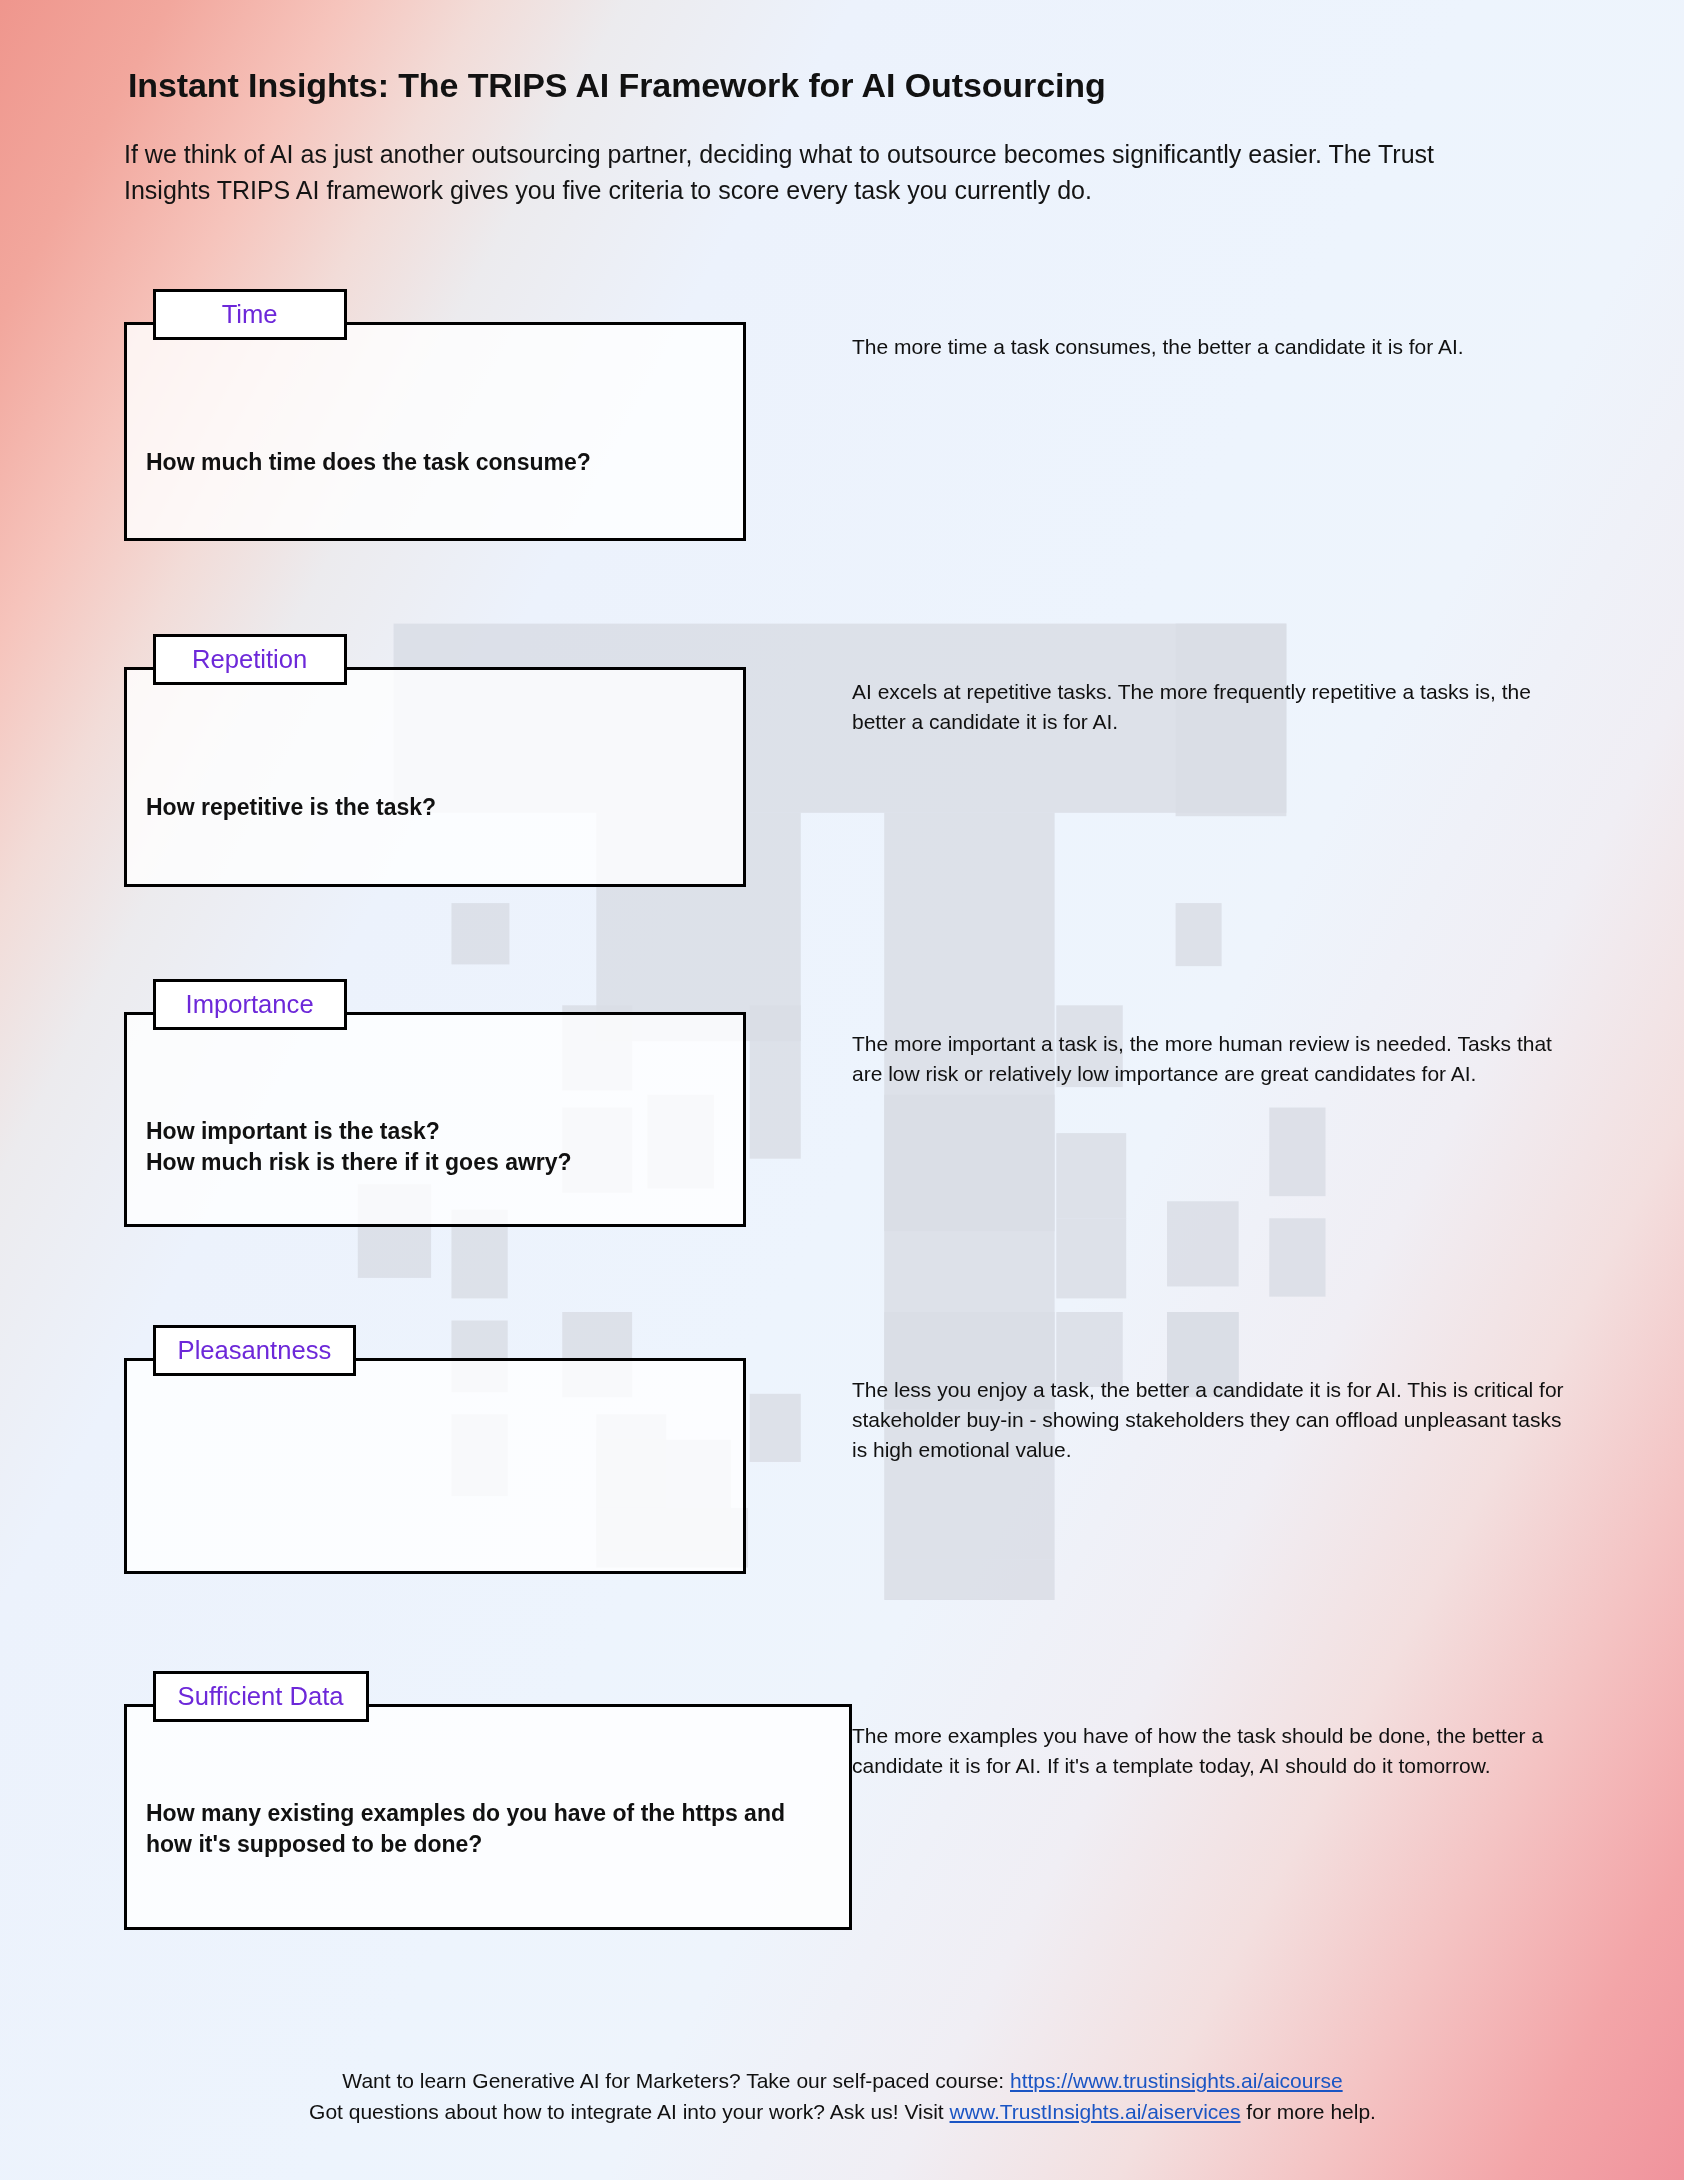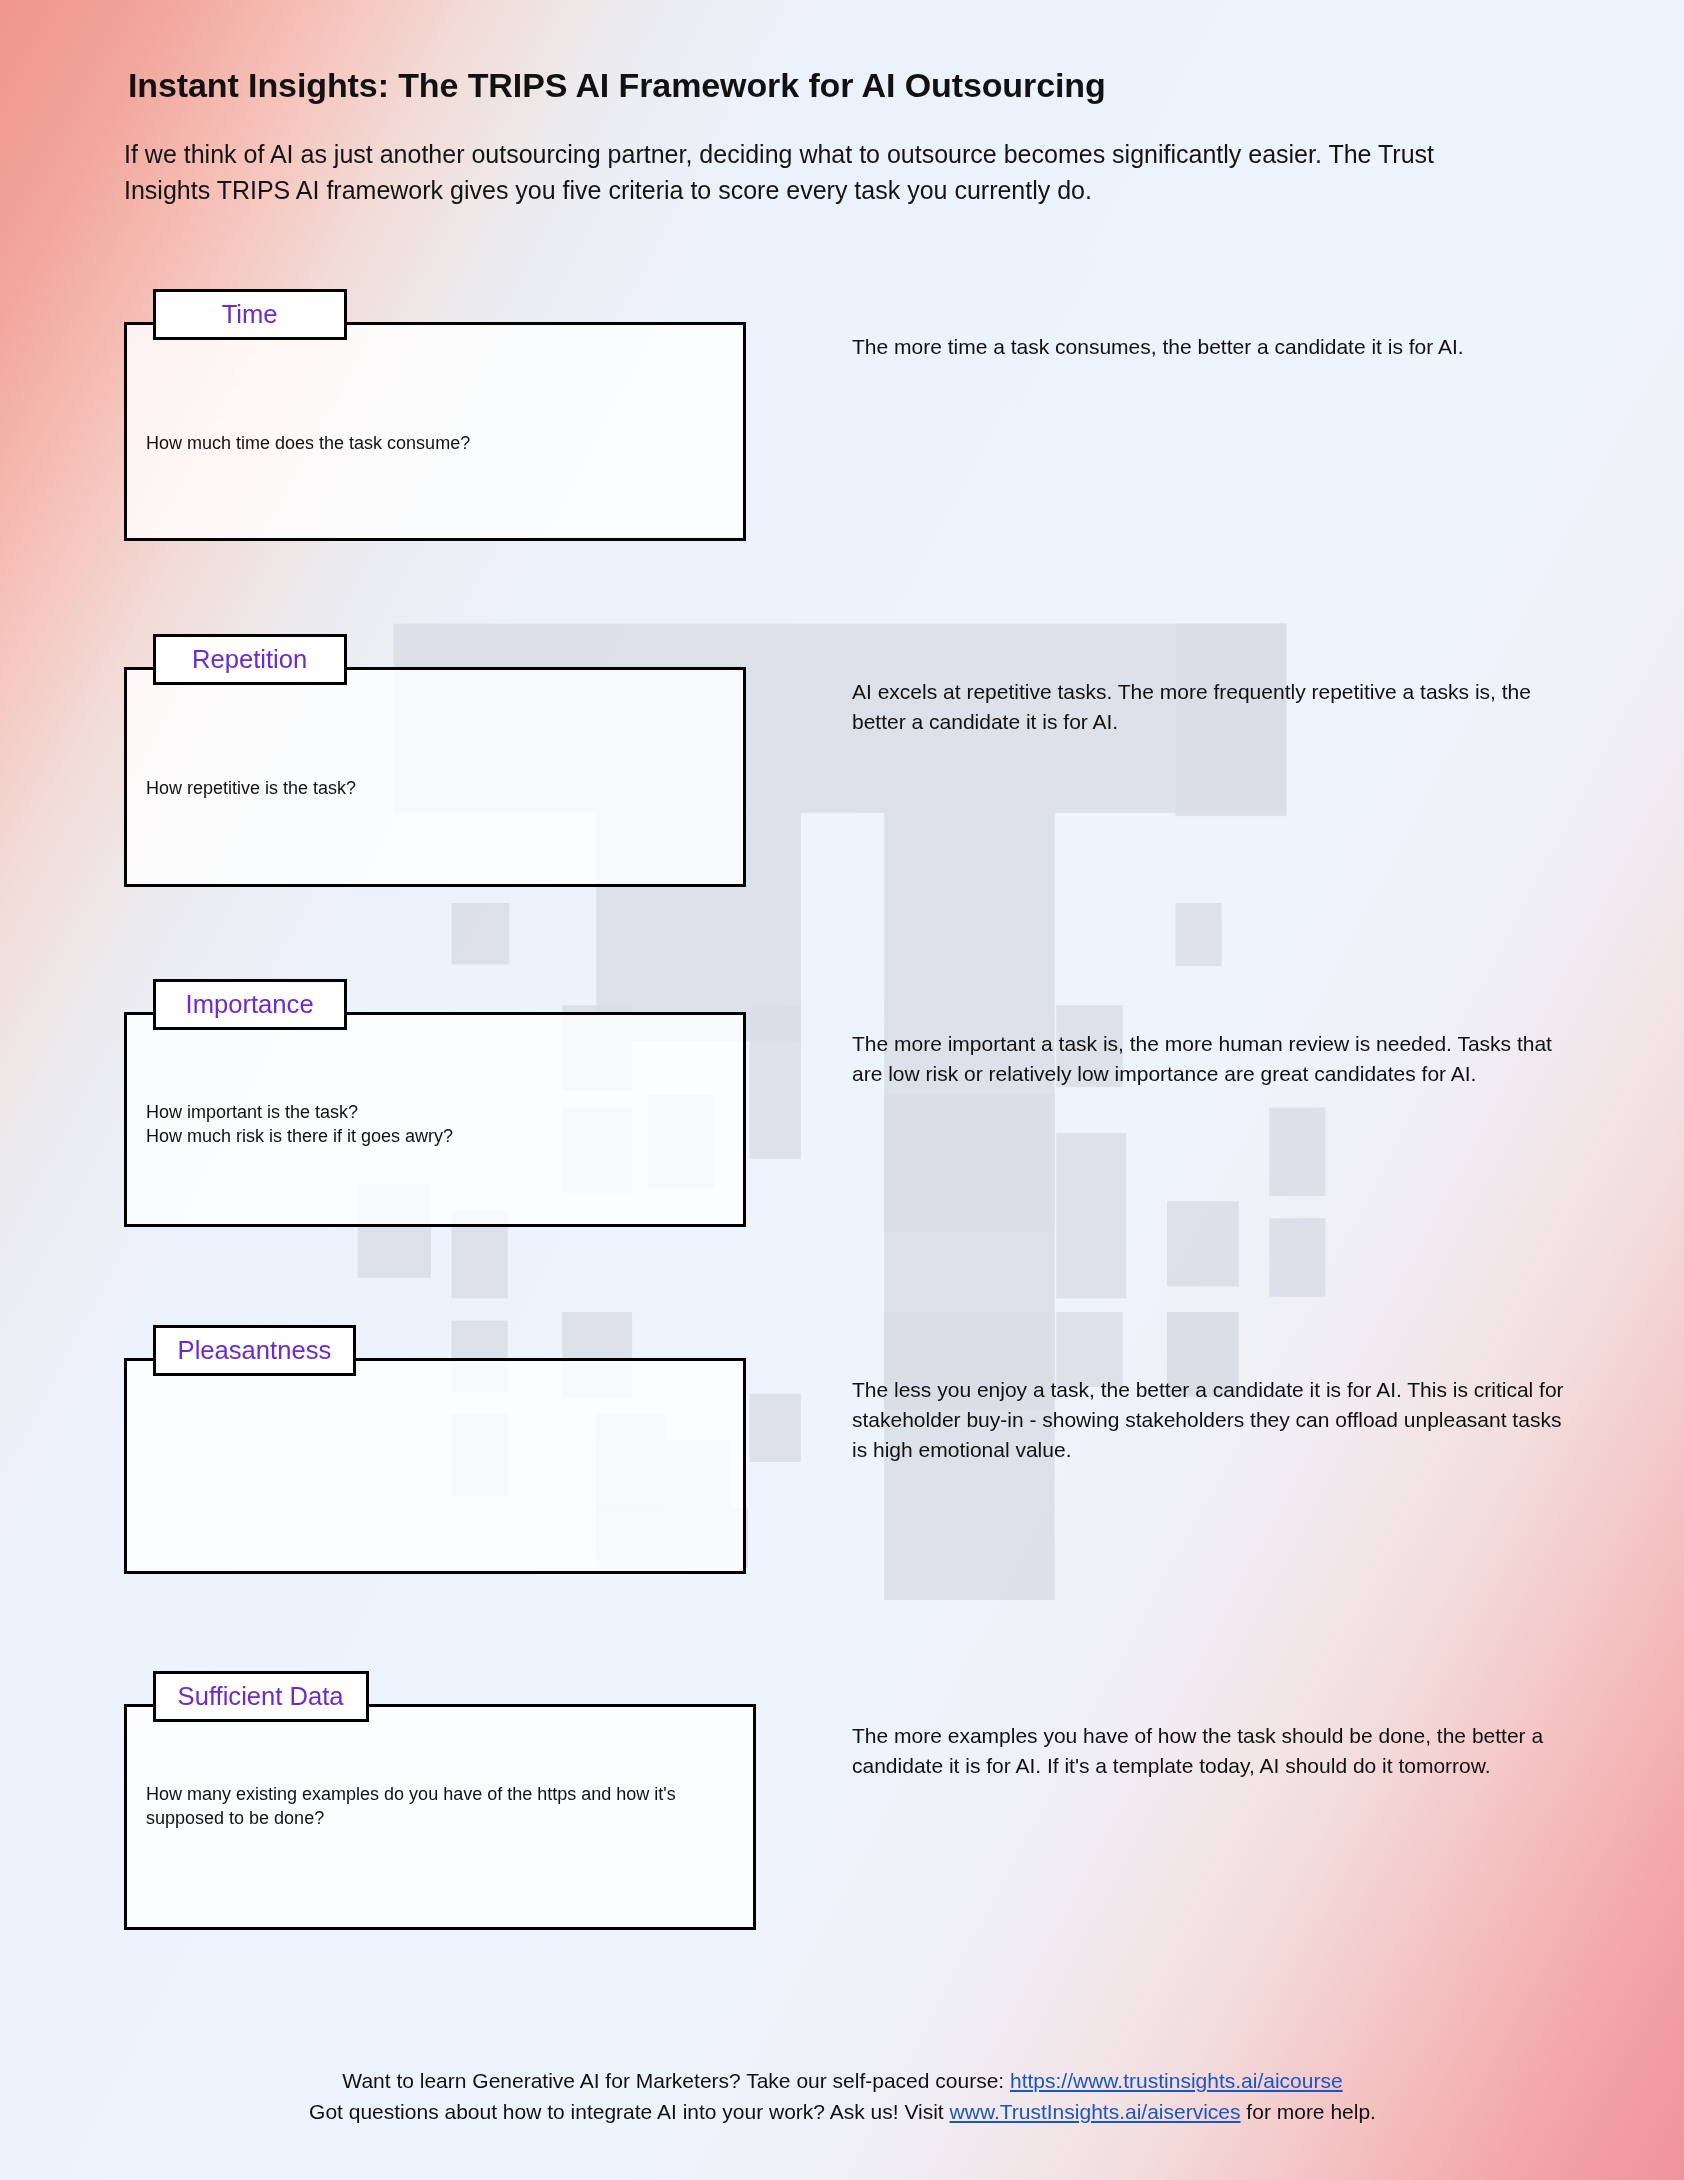--- a/index.html
+++ b/index.html
@@ -105,28 +105,29 @@
     z-index: 3;
   }
   .card-tab-label {
     font-size: 25.6px;
     font-weight: 400;
     line-height: 1.1;
     white-space: nowrap;
     color: #6d28d9;
   }
   .card-question {
-    font-size: 18px;
+    font-size: 23px;
     line-height: 1.36;
-    font-weight: 400;
+    font-weight: 700;
     color: #111111;
     padding: 0 19px;
     position: absolute;
     left: 0;
     right: 0;
+    margin-top: 16px;
   }
 
   .desc {
     position: absolute;
     left: 852px;
     width: 716px;
     font-size: 21px;
     line-height: 1.42;
     font-weight: 400;
     color: #111111;
@@ -232,21 +233,21 @@
     <div class="row" style="top:0;">
       <div class="card" style="top:1358px;height:216px;">
         <div class="card-tab">
           <span class="card-tab-label">Pleasantness</span>
         </div>
       </div>
       <div class="desc" style="top:1375px;">The less you enjoy a task, the better a candidate it is for AI. This is critical for stakeholder buy-in - showing stakeholders they can offload unpleasant tasks is high emotional value.</div>
     </div>
 
     <div class="row" style="top:0;">
-      <div class="card" style="top:1704px;width:632px;height:226px;padding-left:8px;">
+      <div class="card" style="top:1704px;width:728px;height:226px;padding-left:8px;">
         <div class="card-tab">
           <span class="card-tab-label">Sufficient Data</span>
         </div>
         <div class="card-question" style="top:75px;">How many existing examples do you have of the https and how it's supposed to be done?</div>
       </div>
       <div class="desc" style="top:1721px;">The more examples you have of how the task should be done, the better a candidate it is for AI. If it's a template today, AI should do it tomorrow.</div>
     </div>
 
   </div>
 

